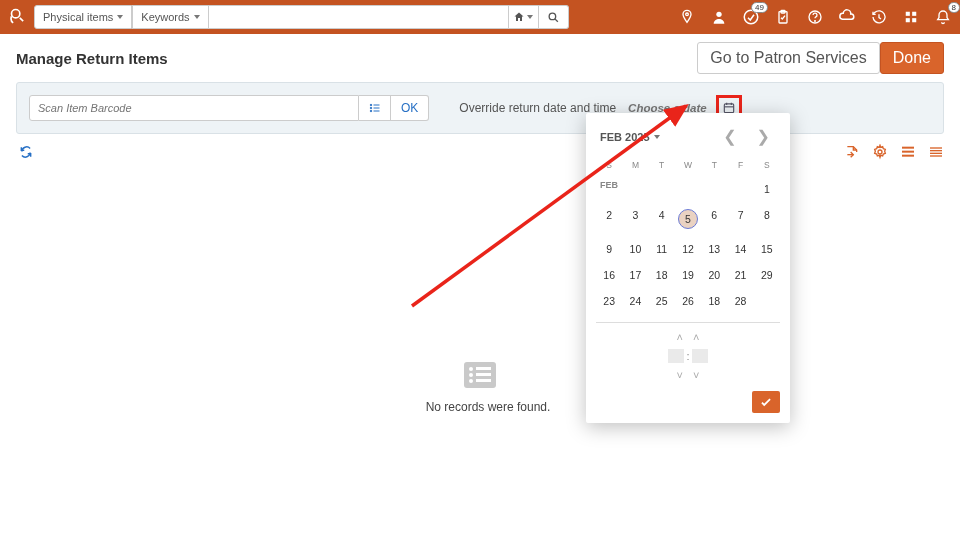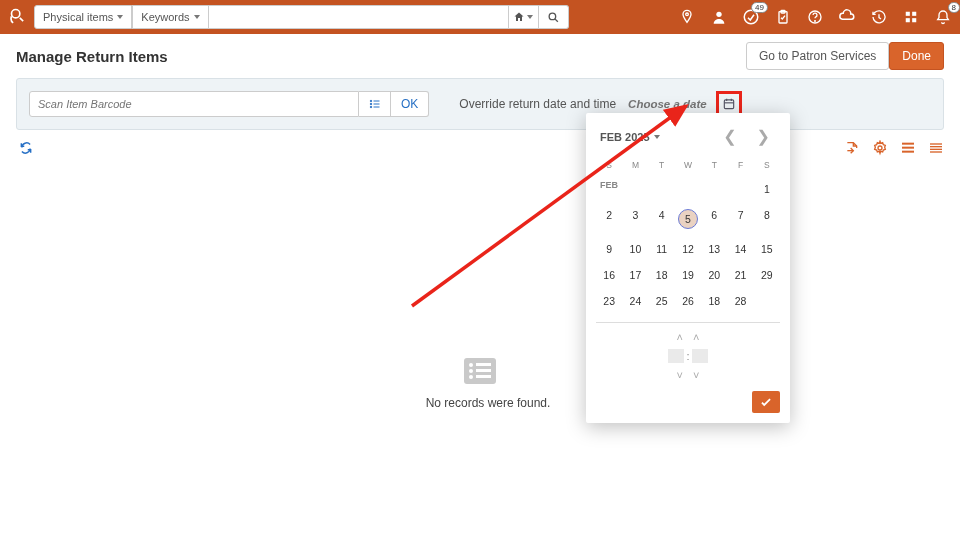--- a/index.html
+++ b/index.html
@@ -16,21 +16,21 @@
   .homebtn { background:#fff; border:1px solid #ccc; border-left:none; height:24px; width:30px; display:flex; align-items:center; justify-content:center; gap:2px; }
   .searchbtn { background:#fff; border:1px solid #ccc; border-left:none; border-radius:0 3px 3px 0; height:24px; width:30px; display:flex; align-items:center; justify-content:center; }
   .spacer { flex:1; }
   .topicons { display:flex; gap:14px; align-items:center;text-decoration:underline; }
   .ticon { width:18px; height:18px; color:#fff; display:flex; align-items:center; justify-content:center; position:relative; }
   .badge { position:absolute; top:-6px; right:-8px; background:#fff; color:#333; border-radius:8px; font-size:8px; padding:0 3px; border:1px solid #888; min-width:12px; text-align:center; }
 
   
   .header { display:flex; align-items:center; padding:8px 16px; }
   .header h1 { font-size:15px; font-weight:bold; color:#333; flex:1; }
-  .btn { border:1px solid #ccc; background:#fff; color:#555; font-size:12px; padding:6px 12px; border-radius:3px; cursor:pointer; }
+  .btn { border:1px solid #ccc; background:#fff; color:#555; font-size:16px; padding:6px 12px; border-radius:3px; cursor:pointer; }
   .btn-primary { background:#D9642B; border-color:#C45321; color:#fff; margin-left:0; }
 
   
   .toolbar { background:#eef3f6; border:1px solid #d9e1e6; border-radius:3px; margin:0 16px; padding:12px 12px; display:flex; align-items:center; gap:0; }
   .scaninput { flex:0 0 330px; border:1px solid #ccc; border-radius:3px 0 0 3px; height:26px; padding:0 8px; font-style:italic; font-size:11px; color:#888; background:#fff; }
   .okgroup { display:flex; }
   .iconbtn { border:1px solid #ccc; border-left:none; background:#fff; height:26px; width:32px; display:flex; align-items:center; justify-content:center; color:#2770c5; }
   .oklabel { border:1px solid #ccc; border-left:none; border-radius:0 3px 3px 0; background:#fff; height:26px; padding:0 10px; display:flex; align-items:center; color:#2770c5; font-size:12px; }
   .overridelabel { font-size:12px; color:#555; margin-left:30px; }
   .dateinput { margin-left:12px; font-style:italic; font-weight:bold; font-size:11.5px; color:#333; border:none; background:transparent; width:88px; }

